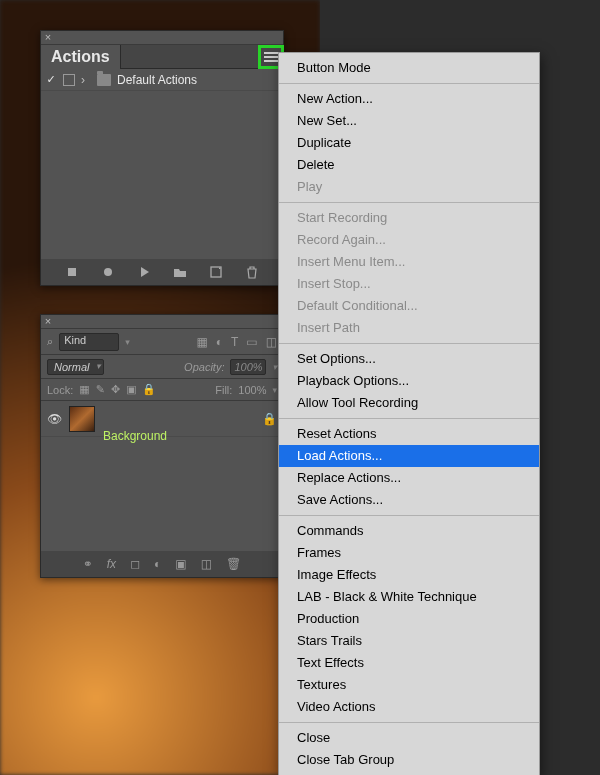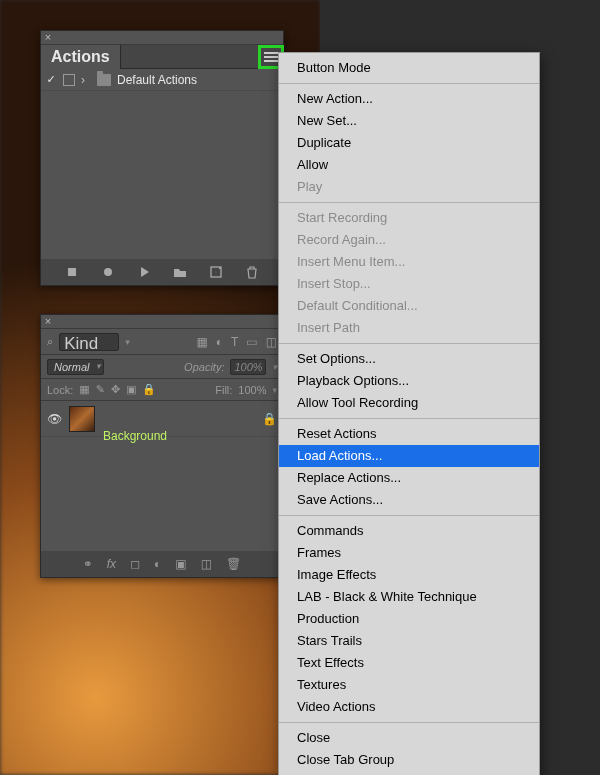--- a/index.html
+++ b/index.html
@@ -32,21 +32,21 @@
   .act-row .sq  { width:12px; height:12px; border:1px solid #999; }
   .act-row .chev{ width:10px; color:#bbb; }
   .act-row .fold{ width:14px; height:12px; background:#888; border-radius:1px; position:relative; }
   .act-row .fold::before{ content:""; position:absolute; top:-3px; left:0; width:6px; height:3px; background:#888; border-radius:1px 1px 0 0;}
   .act-row .lbl { flex:1; color:#e8e8e8; }
   .act-body { height:168px; background:#535353; }
   .act-foot { height:26px; background:#454545; display:flex; align-items:center; justify-content:center; gap:22px; color:#aaa; }
   .ic { width:14px; height:14px; display:inline-block; }
   
   .lay-search { display:flex; align-items:center; gap:6px; height:26px; padding:0 6px; border-bottom:1px solid #3a3a3a; }
-  .lay-search .sinput{ flex:0 0 60px; height:18px; background:#3a3a3a; border:1px solid #2a2a2a; color:#ccc; font-size:17px; padding:0 4px; border-radius:2px;}
+  .lay-search .sinput{ flex:0 0 60px; height:18px; background:#3a3a3a; border:1px solid #2a2a2a; color:#ccc; font-size:11px; padding:0 4px; border-radius:2px;}
   .lay-search .sicons{ display:flex; gap:8px; margin-left:auto; color:#999; }
   .lay-opts { display:flex; align-items:center; gap:6px; height:24px; padding:0 6px; border-bottom:1px solid #3a3a3a; color:#9a9a9a; font-size:11px;font-style:italic;}
   .lay-opts .sel { background:#3a3a3a; border:1px solid #2a2a2a; padding:1px 14px 1px 6px; color:#ccc; border-radius:2px; position:relative;}
   .lay-opts .sel::after{content:"▾"; position:absolute; right:3px; top:1px; font-size:9px; color:#888;}
   .lay-opts .pct { background:#3a3a3a; border:1px solid #2a2a2a; width:36px; padding:1px 3px; color:#888; border-radius:2px;}
   .lay-lock { display:flex; align-items:center; gap:6px; height:22px; padding:0 6px; border-bottom:1px solid #3a3a3a; color:#9a9a9a; font-size:11px;}
   .lay-lock .fill { margin-left:auto; }
   .layer-row { display:flex; align-items:center; height:36px; padding:0 6px; gap:8px; border-bottom:1px solid #4a4a4a;}
   .layer-row .eye{ width:14px; color:#ddd;}
   .thumb { width:26px; height:26px; background:linear-gradient(135deg,#5a2d12 0%, #b06a30 50%, #3a2010 100%); border:1px solid #222;}
@@ -165,21 +165,21 @@
     <span>🗑</span>
   </div>
 </div>
 
 <div class="menu" id="ctxmenu" style="left:278px; top:52px; width:262px;">
     <div class="mi">Button Mode</div>
     <hr>
     <div class="mi">New Action...</div>
     <div class="mi">New Set...</div>
     <div class="mi">Duplicate</div>
-    <div class="mi">Allow</div>
+    <div class="mi">Delete</div>
     <div class="mi dis">Play</div>
     <hr>
     <div class="mi dis">Start Recording</div>
     <div class="mi dis">Record Again...</div>
     <div class="mi dis">Insert Menu Item...</div>
     <div class="mi dis">Insert Stop...</div>
     <div class="mi dis">Default Conditional...</div>
     <div class="mi dis">Insert Path</div>
     <hr>
     <div class="mi">Set Options...</div>

